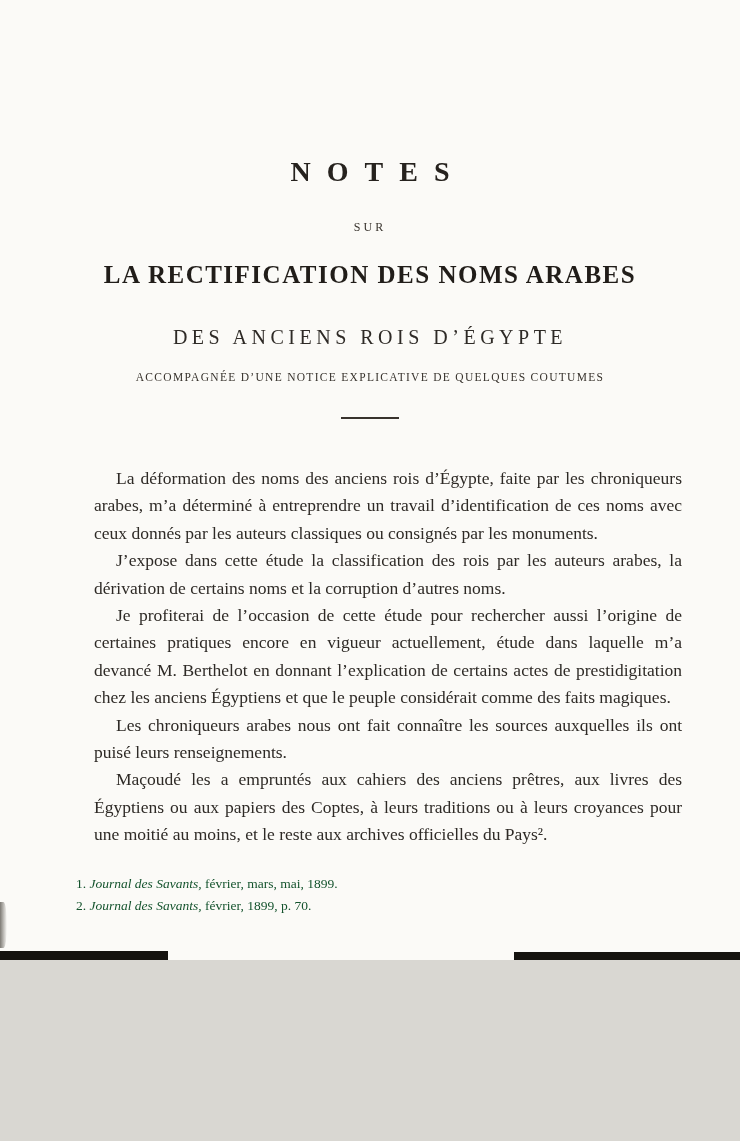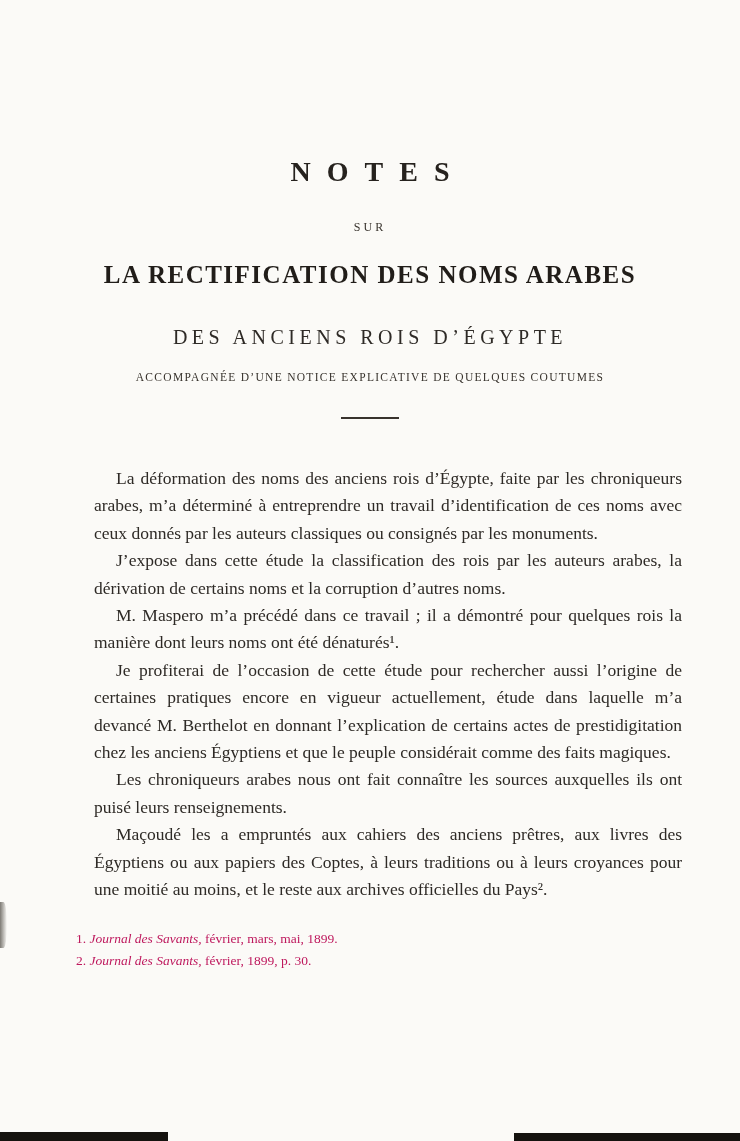--- a/index.html
+++ b/index.html
@@ -1,18 +1,18 @@
 <!DOCTYPE html>
 <html><head>
 <meta charset="utf-8">
 <style>
   html,body{margin:0;padding:0;background:#d9d7d2;}
   .page{
     position:relative;
-    width:740px;height:1141px;
+    width:740px;height:960px;
     margin:0 auto;
     background:#fbfaf7;
     font-family:"Liberation Serif","DejaVu Serif",serif;
     color:#2e2a26;
     overflow:hidden;
     box-sizing:border-box;
   }
   .header{ text-align:center; }
   .title-notes{
     margin-top:156px;
@@ -61,21 +61,21 @@
     color:#2e2a26;
   }
   .body-text p{
     margin:0;
     text-indent:22px;
   }
   .footnotes{
     margin:24px 70px 0 76px;
     font-size:13.5px;
     line-height:22px;
-    color:#be185d;
+    color:#14532d;
   }
   .footnote .work{ font-style:italic; }
   
   .smudge-left{
     position:absolute;
     left:0; top:902px;
     width:7px; height:46px;
     background:linear-gradient(to right,#7d7a74,rgba(125,122,116,0));
     border-radius:0 60% 60% 0;
   }
@@ -102,34 +102,33 @@
     <div class="sur">SUR</div>
     <div class="main-title">LA RECTIFICATION DES NOMS ARABES</div>
     <div class="subtitle">DES ANCIENS ROIS D’ÉGYPTE</div>
     <div class="tagline">ACCOMPAGNÉE D’UNE NOTICE EXPLICATIVE DE QUELQUES COUTUMES</div>
     <div class="divider"></div>
   </div>
 
   <div class="body-text">
     <p>La déformation des noms des anciens rois d’Égypte, faite par les chroniqueurs arabes, m’a déterminé à entreprendre un travail d’identification de ces noms avec ceux donnés par les auteurs classiques ou consignés par les monuments.</p>
     <p>J’expose dans cette étude la classification des rois par les auteurs arabes, la dérivation de certains noms et la corruption d’autres noms.</p>
-    <p>M. Maspero m’a précédé dans ce travail ; il a démontré pour quelques rois la manière dont leurs noms ont été dénaturés¹.</p>
     <p>Je profiterai de l’occasion de cette étude pour rechercher aussi l’origine de certaines pratiques encore en vigueur actuellement, étude dans laquelle m’a devancé M. Berthelot en donnant l’explication de certains actes de prestidigitation chez les anciens Égyptiens et que le peuple considérait comme des faits magiques.</p>
     <p>Les chroniqueurs arabes nous ont fait connaître les sources auxquelles ils ont puisé leurs renseignements.</p>
     <p>Maçoudé les a empruntés aux cahiers des anciens prêtres, aux livres des Égyptiens ou aux papiers des Coptes, à leurs traditions ou à leurs croyances pour une moitié au moins, et le reste aux archives officielles du Pays².</p>
   </div>
 
   <div class="footnotes">
     <div class="footnote">
       <span>1.</span>
       <span class="work">Journal des Savants,</span><span> février, mars, mai, 1899.</span>
     </div>
     <div class="footnote">
       <span>2.</span>
-      <span class="work">Journal des Savants,</span><span> février, 1899, p. 30.</span>
+      <span class="work">Journal des Savants,</span><span> février, 1899, p. 70.</span>
     </div>
   </div>
 
   <div class="smudge-left"></div>
   <div class="bottom-bar-left"></div>
   <div class="bottom-bar-right"></div>
 
 </div>
 
 </body></html>

